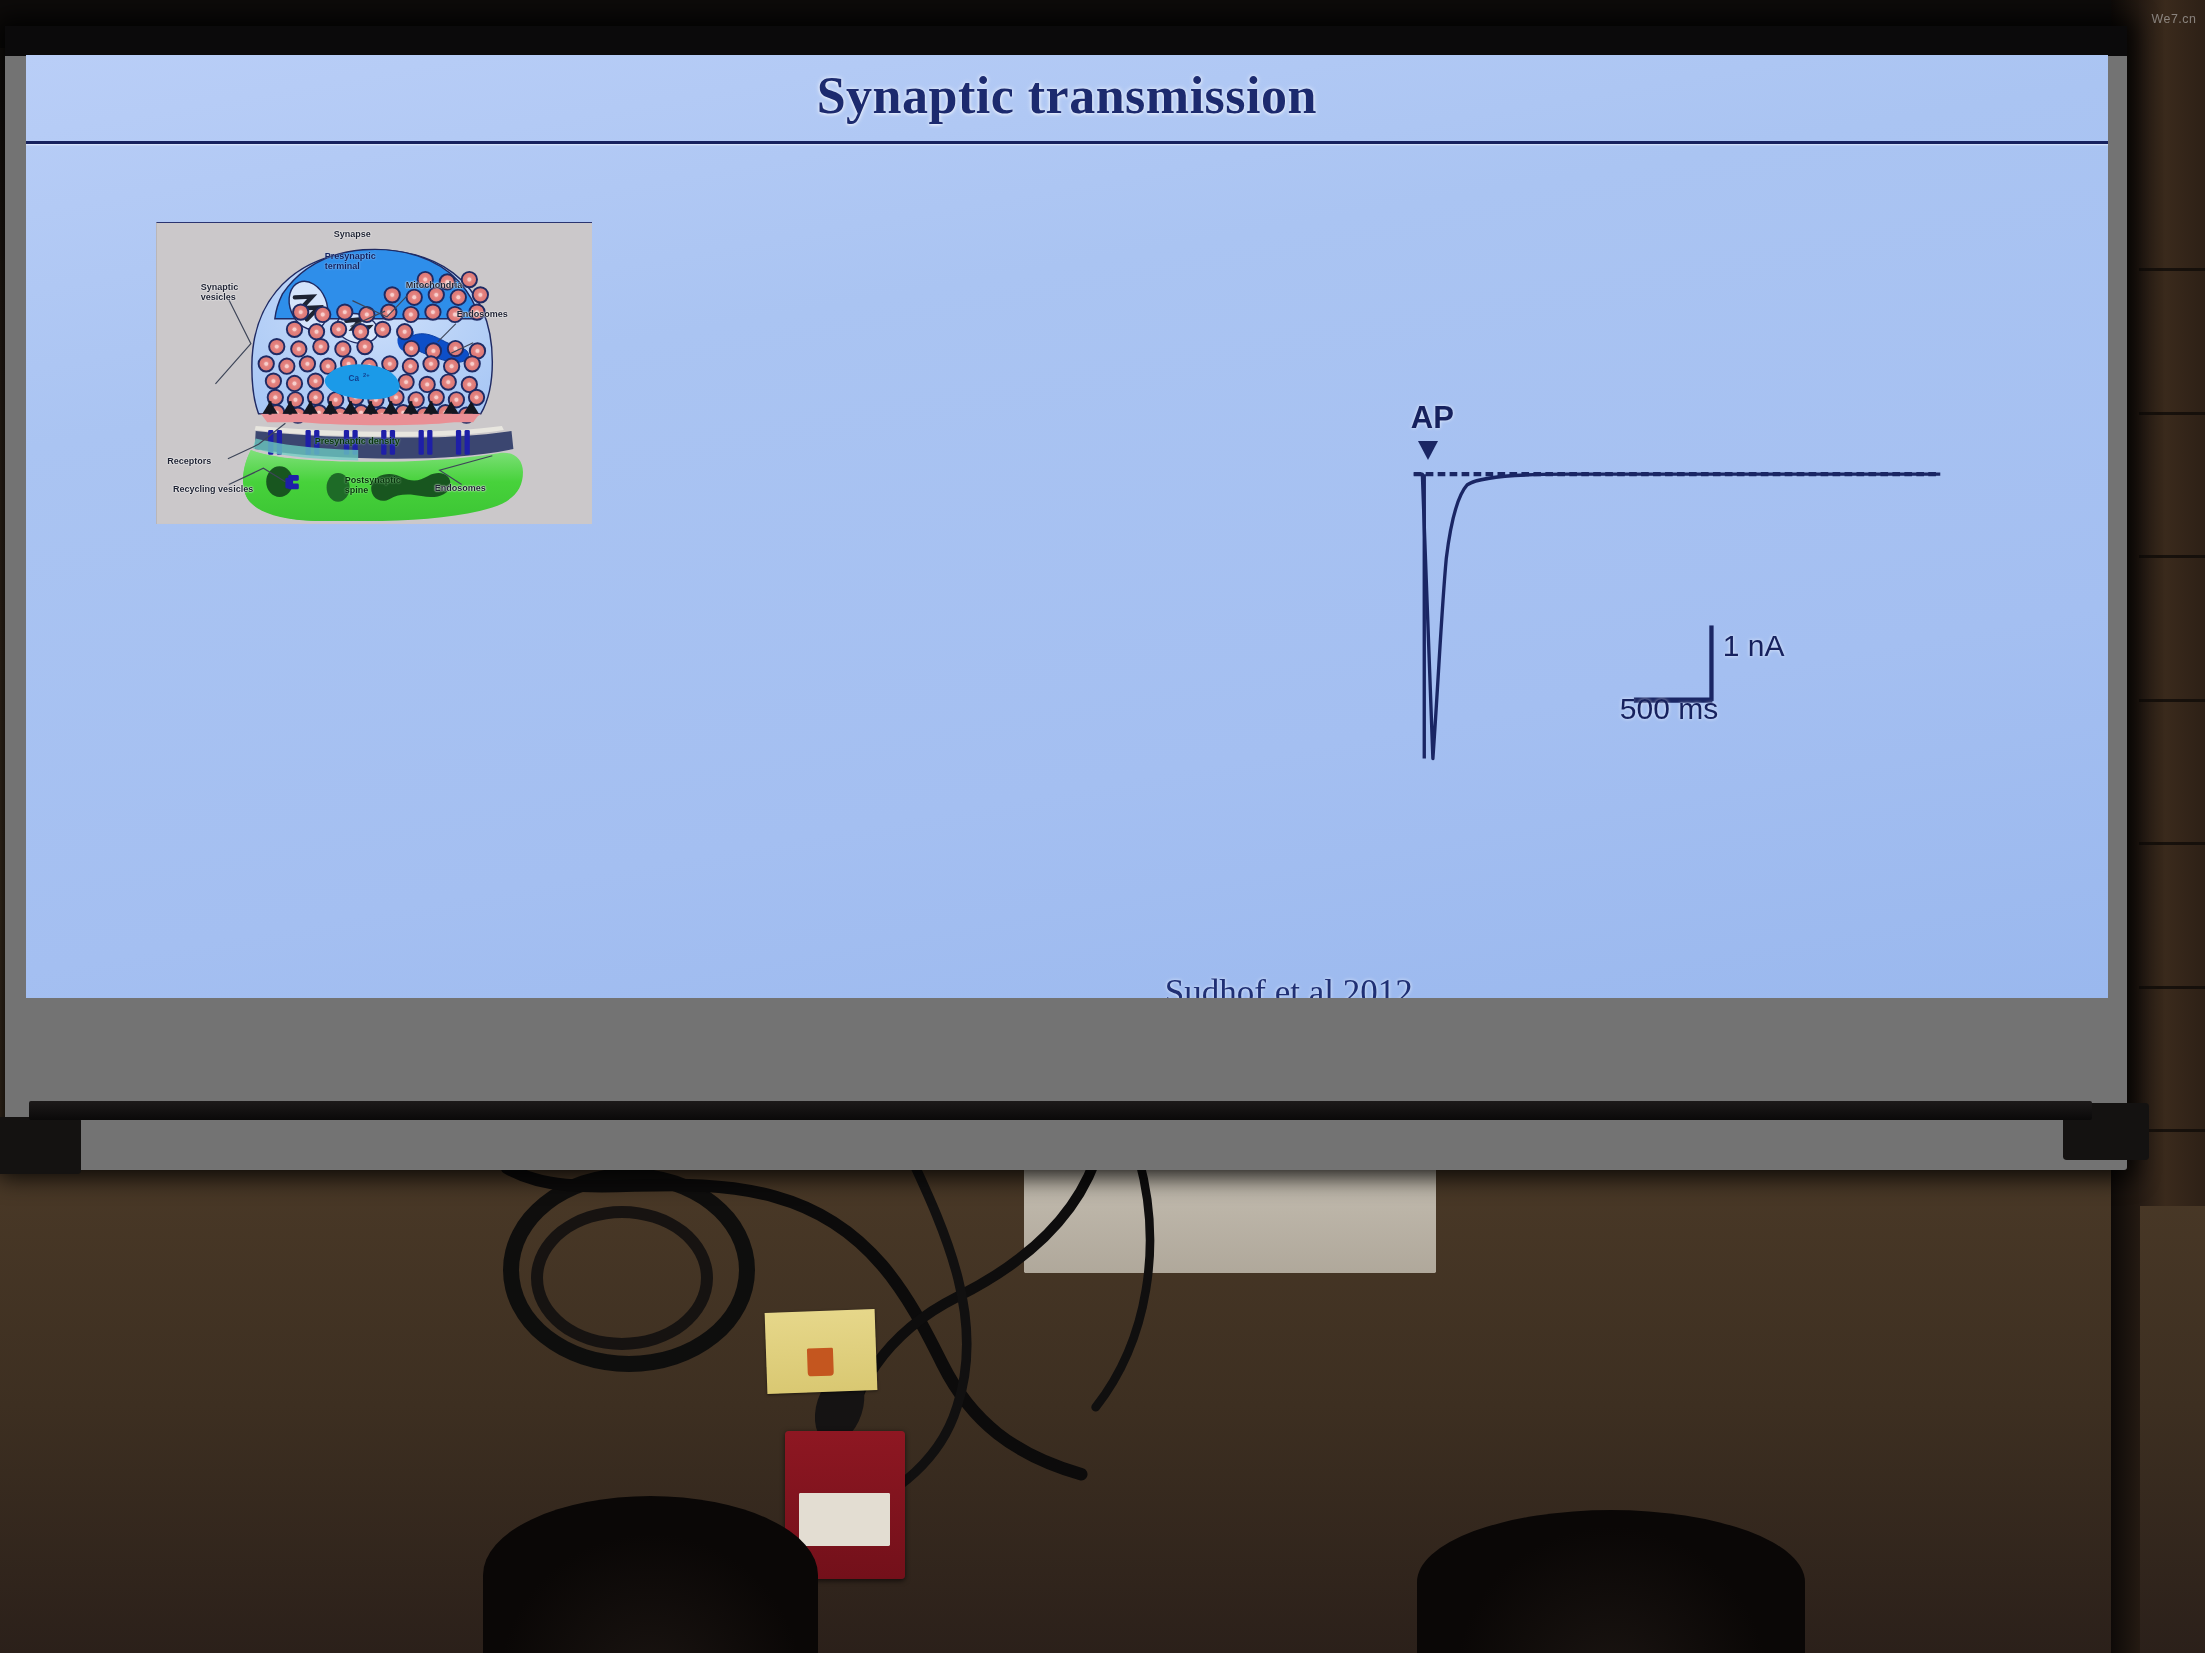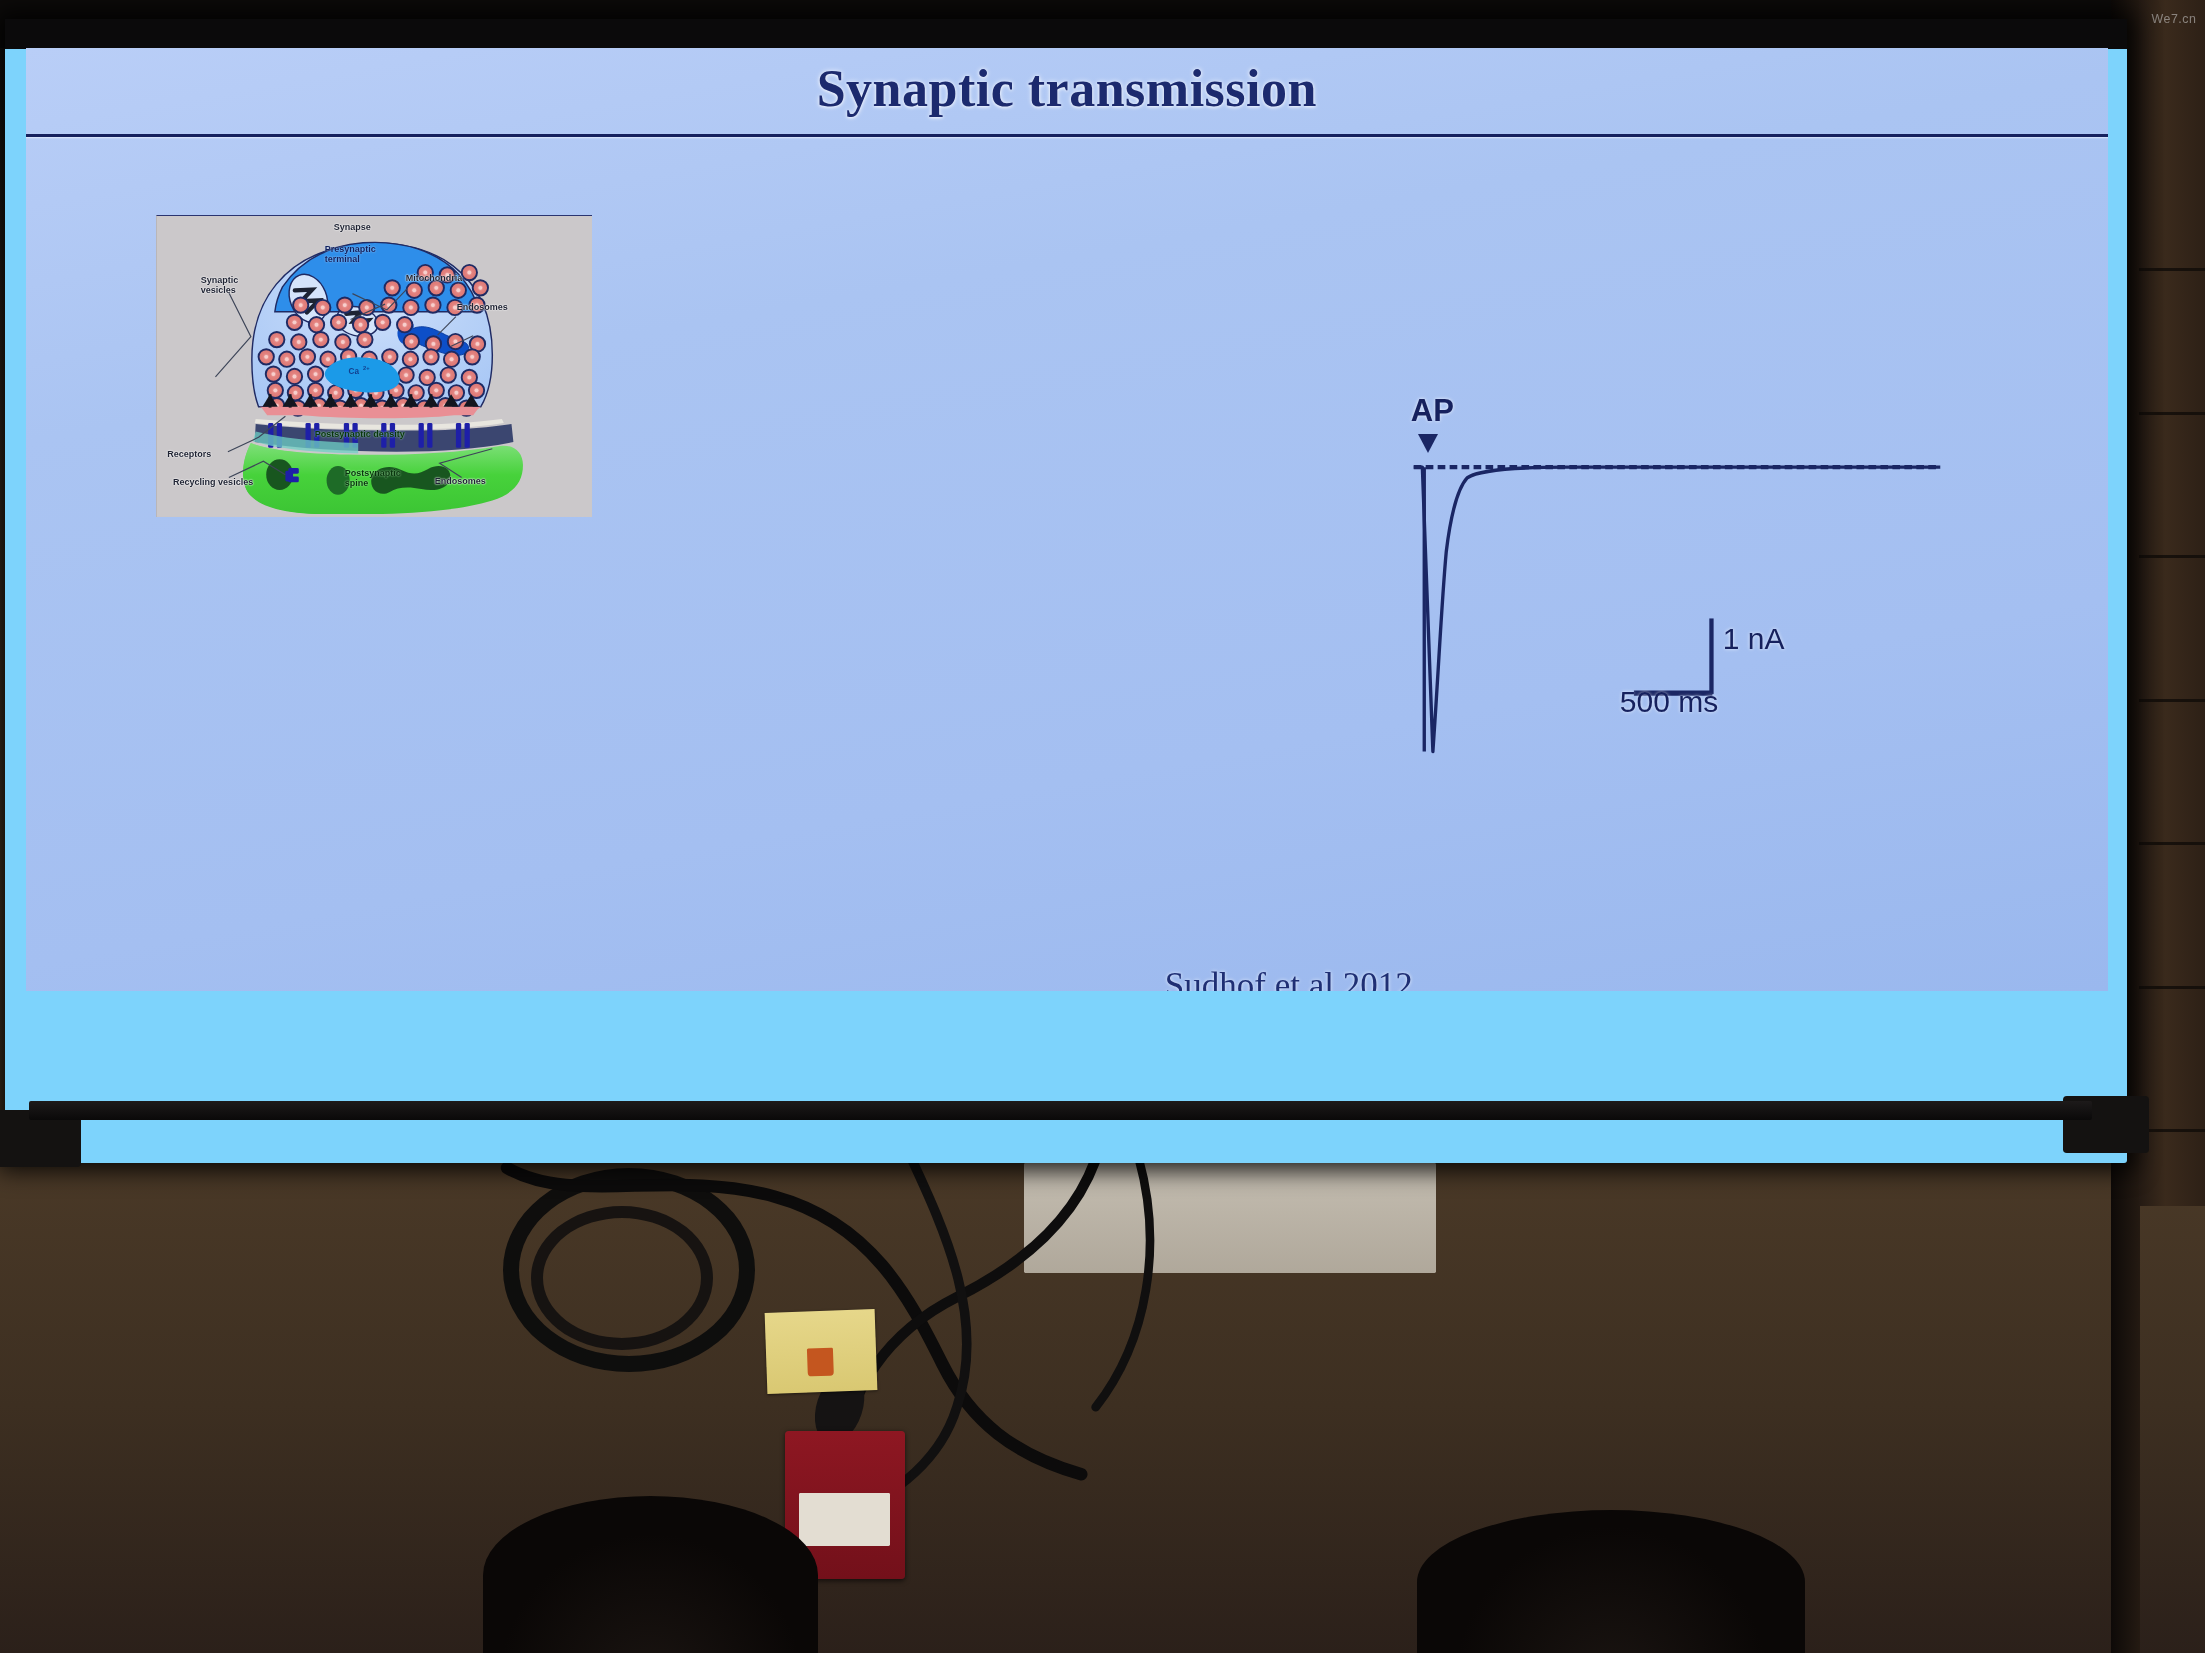--- a/index.html
+++ b/index.html
@@ -17,22 +17,22 @@
            background:linear-gradient(90deg,#241a13,#3a2a1c 40%,#2d2016);}
   .cab-line{position:absolute;left:2139px;width:66px;height:2.9px;background:#120d09;opacity:.85;}
   #wall-right{position:absolute;left:2111px;top:0;width:29px;height:1654px;
               background:linear-gradient(90deg,#0e0a08,#241a12);}
 
   
   #watermark{position:absolute;right:8.6px;top:12.4px;color:#cfcfcf;opacity:.55;
              font-size:12.4px;letter-spacing:0.5px;font-family:"Liberation Sans",sans-serif;}
 
   
-  #monitor{position:absolute;left:4.8px;top:19px;width:2122px;height:1144px;
-           background:#7dd3fc;border-radius:2.9px;
+  #monitor{position:absolute;left:4.8px;top:26px;width:2122px;height:1144px;
+           background:#737373;border-radius:2.9px;
            box-shadow:0 0 23px 7.7px rgba(0,0,0,.85);}
   #bezel-top{position:absolute;left:0;top:0;width:100%;height:30px;background:#0b0a0b;}
   #screen{position:absolute;left:21px;top:29px;width:2082px;height:943px;
           background:#a9c3f2;overflow:hidden;}
   
   #bezel-bottom{position:absolute;left:0;top:972px;width:100%;height:172px;
                 background:linear-gradient(180deg,#090809 0%,#151315 40%,#0d0c0d 100%);}
   #brand{position:absolute;left:0;top:144px;width:100%;text-align:center;
          color:#9a9288;font-size:10.5px;letter-spacing:1.9px;}
   #speaker-bar{position:absolute;left:29px;top:1101px;width:2063px;height:19px;
@@ -433,21 +433,21 @@
 
         <div class="dlabel" style="left:44px;top:60px">
           <div>Synaptic</div>
           <div>vesicles</div>
         </div>
 
         <div class="dlabel" style="left:249px;top:58px">Mitochondria</div>
 
         <div class="dlabel" style="left:300px;top:87px">Endosomes</div>
 
-        <div class="dlabel green" style="left:158px;top:214px">Postsynaptic density</div>
+        <div class="dlabel green" style="left:158px;top:214px">Presynaptic density</div>
 
         <div class="dlabel" style="left:10.5px;top:234px">Receptors</div>
 
         <div class="dlabel" style="left:16.3px;top:262px">Recycling vesicles</div>
 
         <div class="dlabel green" style="left:188px;top:253px;">
           <div>Postsynaptic</div>
           <div>spine</div>
         </div>
 

